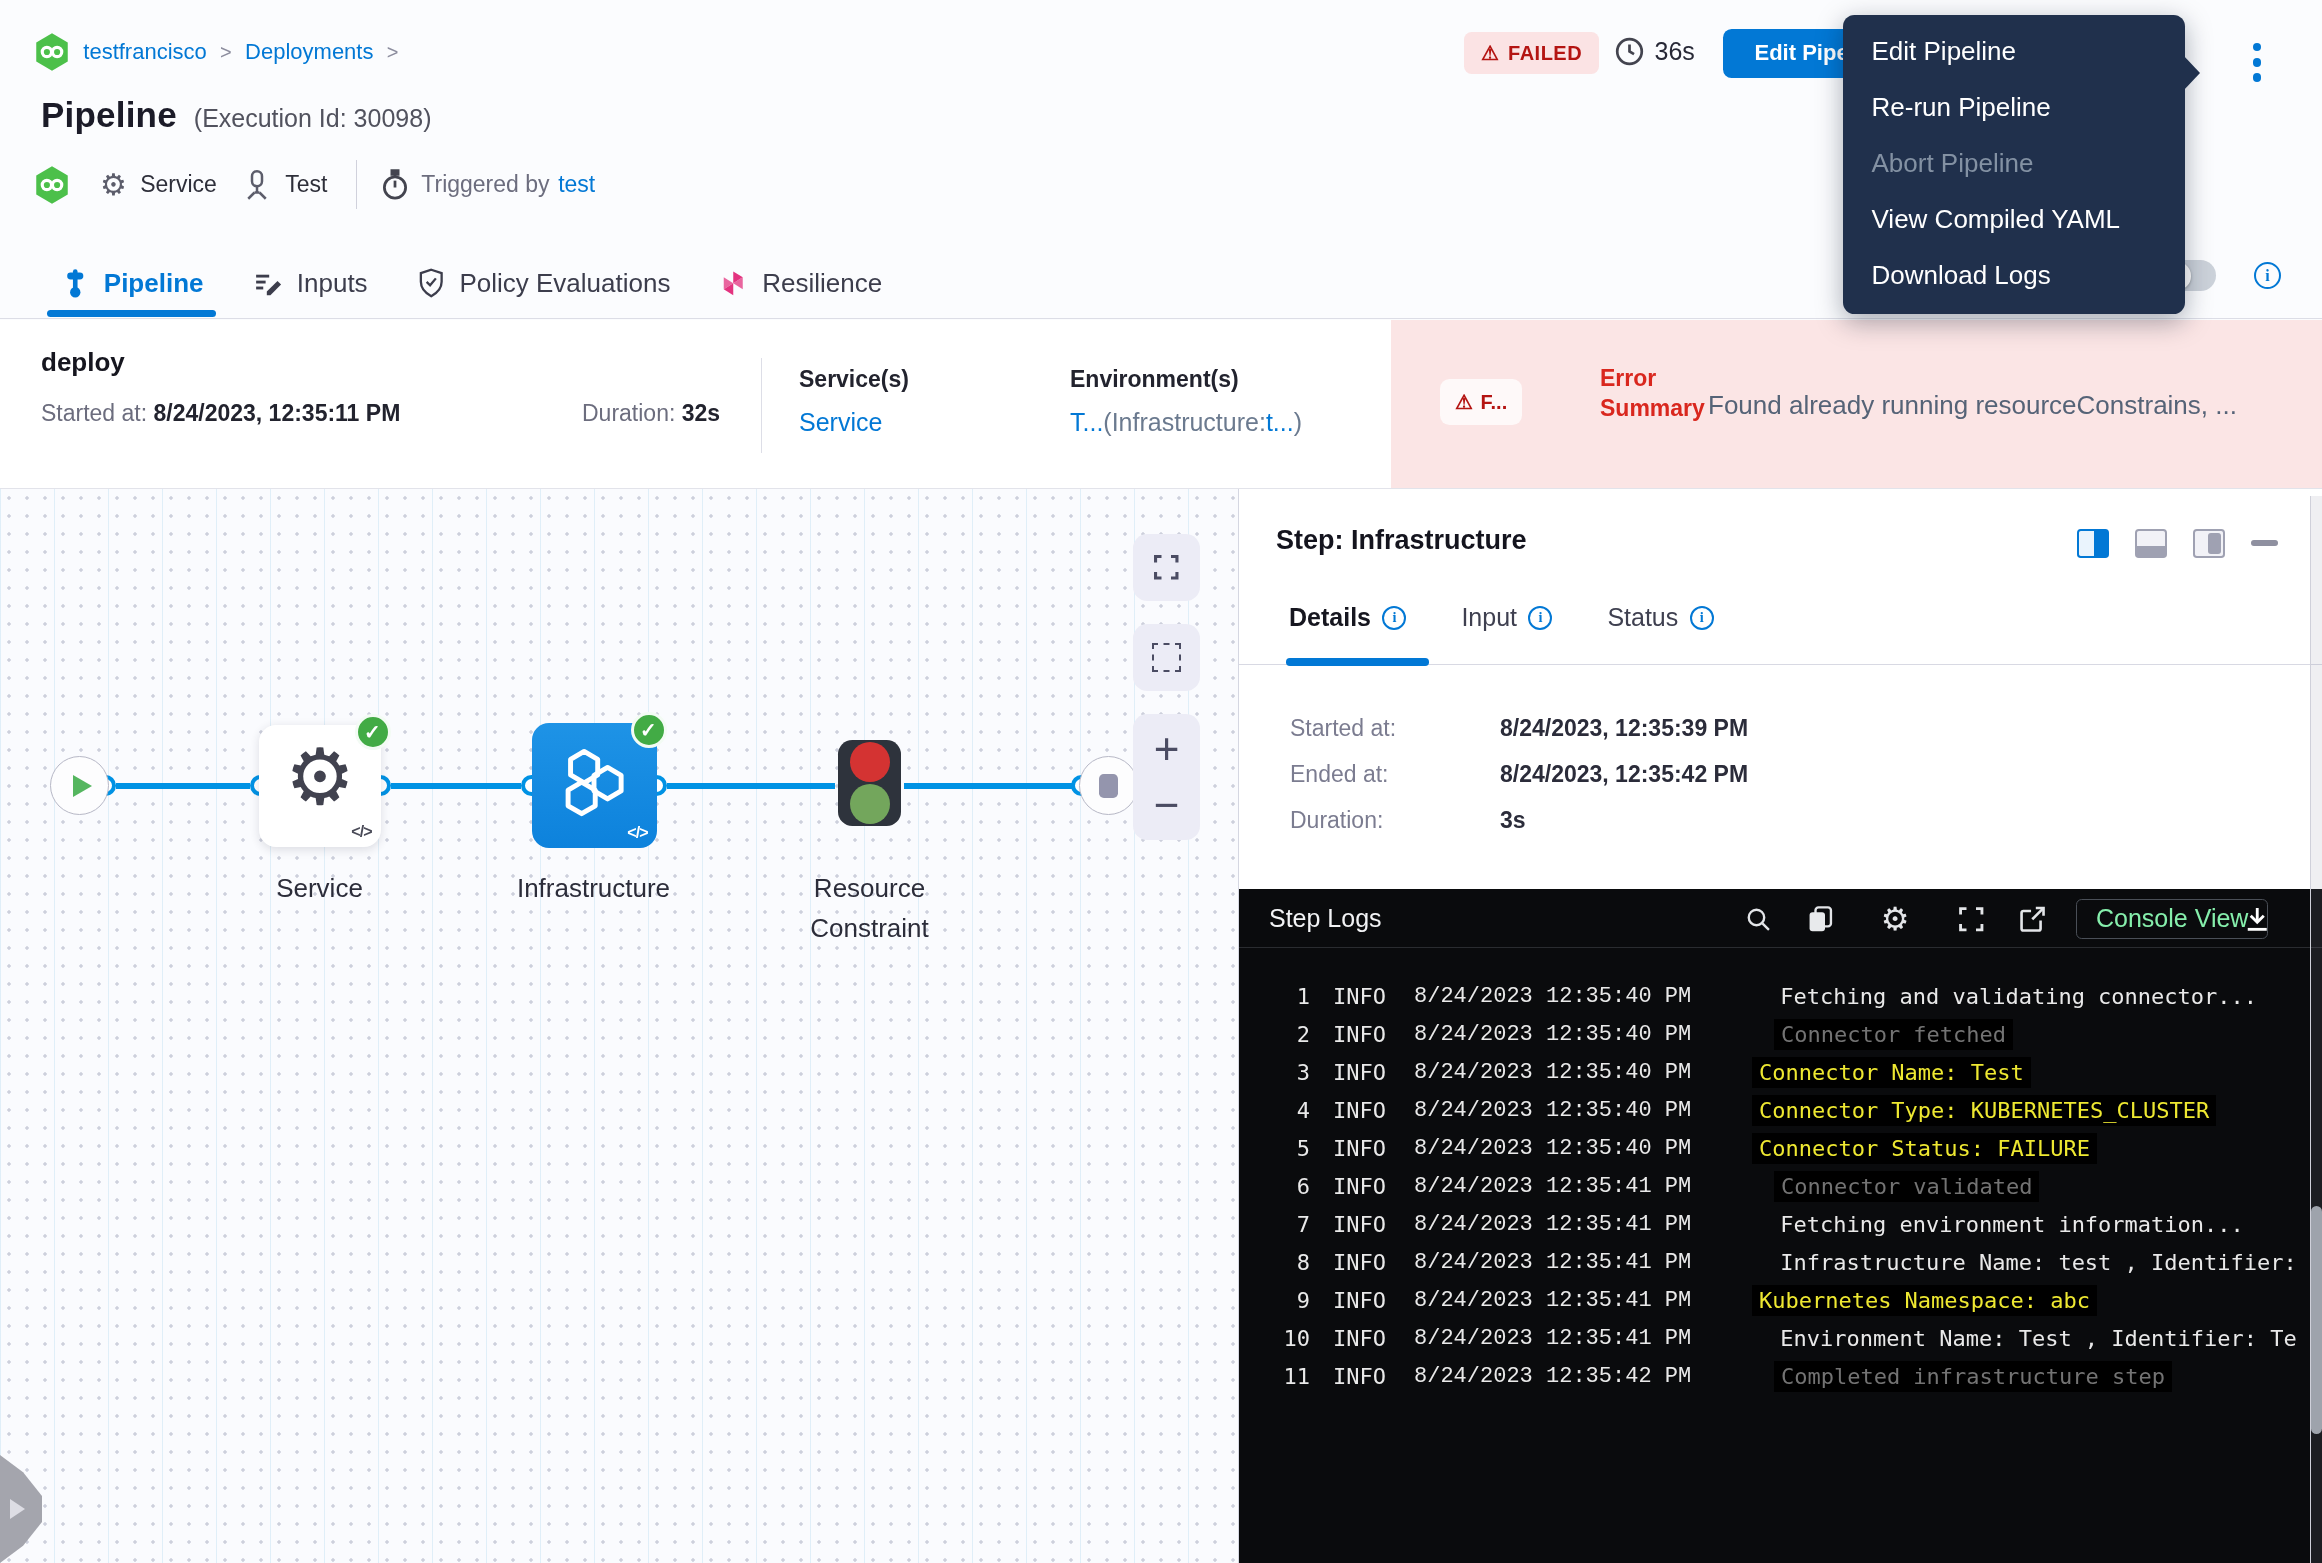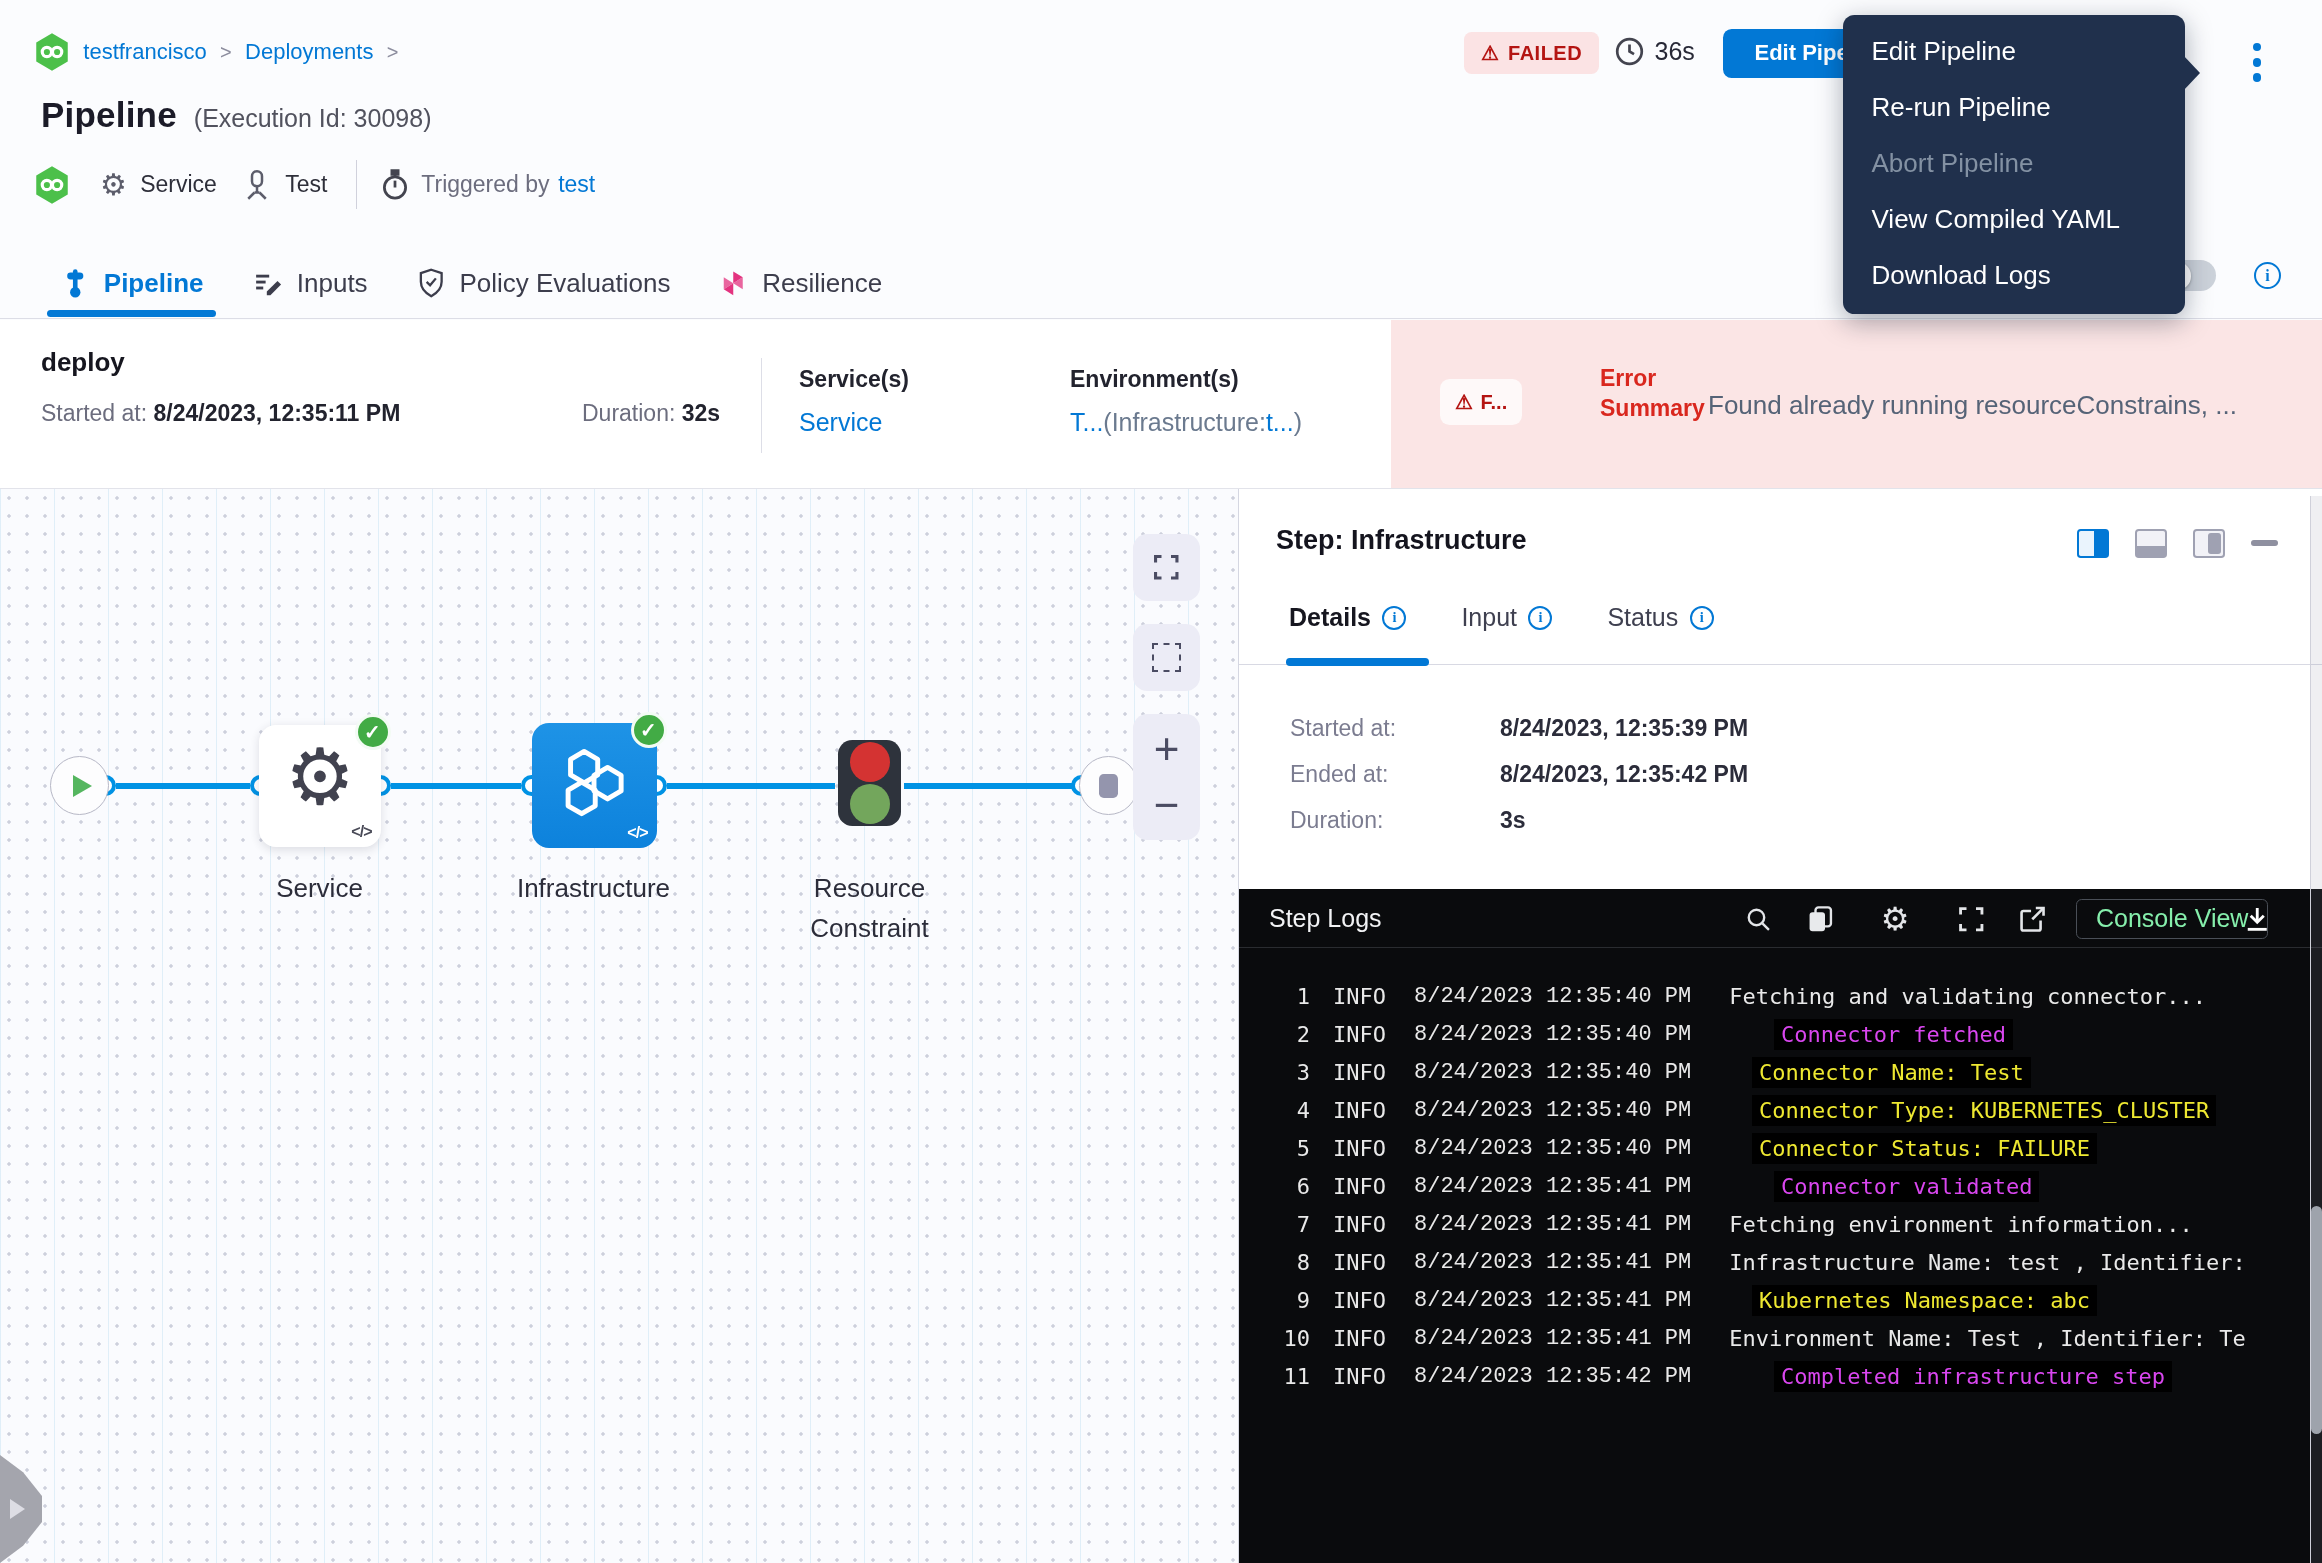--- a/index.html
+++ b/index.html
@@ -123,22 +123,22 @@
   .logs-hdr { position:absolute; left:0; top:0; width:1084px; height:59px; border-bottom:1px solid #2a2c30; display:flex; align-items:center; }
   .logs-title { margin-left:30px; font-size:25px; color:#f2f3f5; }
   .lh-ic { position:absolute; top:13.3px; width:34px; height:34px; display:flex; align-items:center; justify-content:center; cursor:pointer; }
   .console-btn { position:absolute; left:837px; top:9.5px; height:40px; padding:0 19px; background:transparent; border:1.4px solid #4a4f57; border-radius:5.7px; color:#86efac; font-size:25px; display:flex; align-items:center; cursor:pointer; }
   .gear-w { font-size:32px; color:#e3e5e8; line-height:1; }
   .logbody { position:absolute; left:0; top:59px; right:0; bottom:0; overflow:hidden; padding-top:29.5px; }
   .logrow { height:38px; display:flex; align-items:center; font-family:"DejaVu Sans Mono", monospace; font-size:22px; color:#e9e9e9; white-space:nowrap; }
   .ln { width:71px; text-align:right; flex:0 0 auto; }
   .lv { margin-left:23px; flex:0 0 auto; }
   .tm { margin-left:28px; flex:0 0 auto;font-family:Liberation Mono, monospace; }
-  .mg { margin-left:38px; }
-  .mg[data-color="green"] { color:#d946ef; background:#000; padding:2.9px 6.7px; margin-left:83px; }
+  .mg { margin-left:89px; }
+  .mg[data-color="green"] { color:#737373; background:#000; padding:2.9px 6.7px; margin-left:83px; }
   .mg[data-color="yellow"] { color:#eee831; background:#000; padding:2.9px 6.7px; margin-left:61px; }
 
   
   .menu { position:absolute; left:1843px; top:15px; width:342px; height:299px; background:#20304c; border-radius:11.4px; box-shadow:0 7.6px 27px rgba(10,20,40,.35); z-index:50; padding-top:8.6px; }
   .menu::after { content:""; position:absolute; right:-15px; top:40px; width:0; height:0; border-top:18px solid transparent; border-bottom:18px solid transparent; border-left:17px solid #20304c; }
   .menu-item { height:56px; display:flex; align-items:center; padding-left:28.5px; font-size:26px; color:#fff; cursor:pointer; }
   .menu-item[data-state="disabled"] { color:#8391a3; cursor:default; }
 
   
   .sb-track { position:absolute; left:2310px; top:496px; width:12.4px; height:1067px; background:rgba(140,145,160,.14); border-left:1px solid #cfd0da; }

